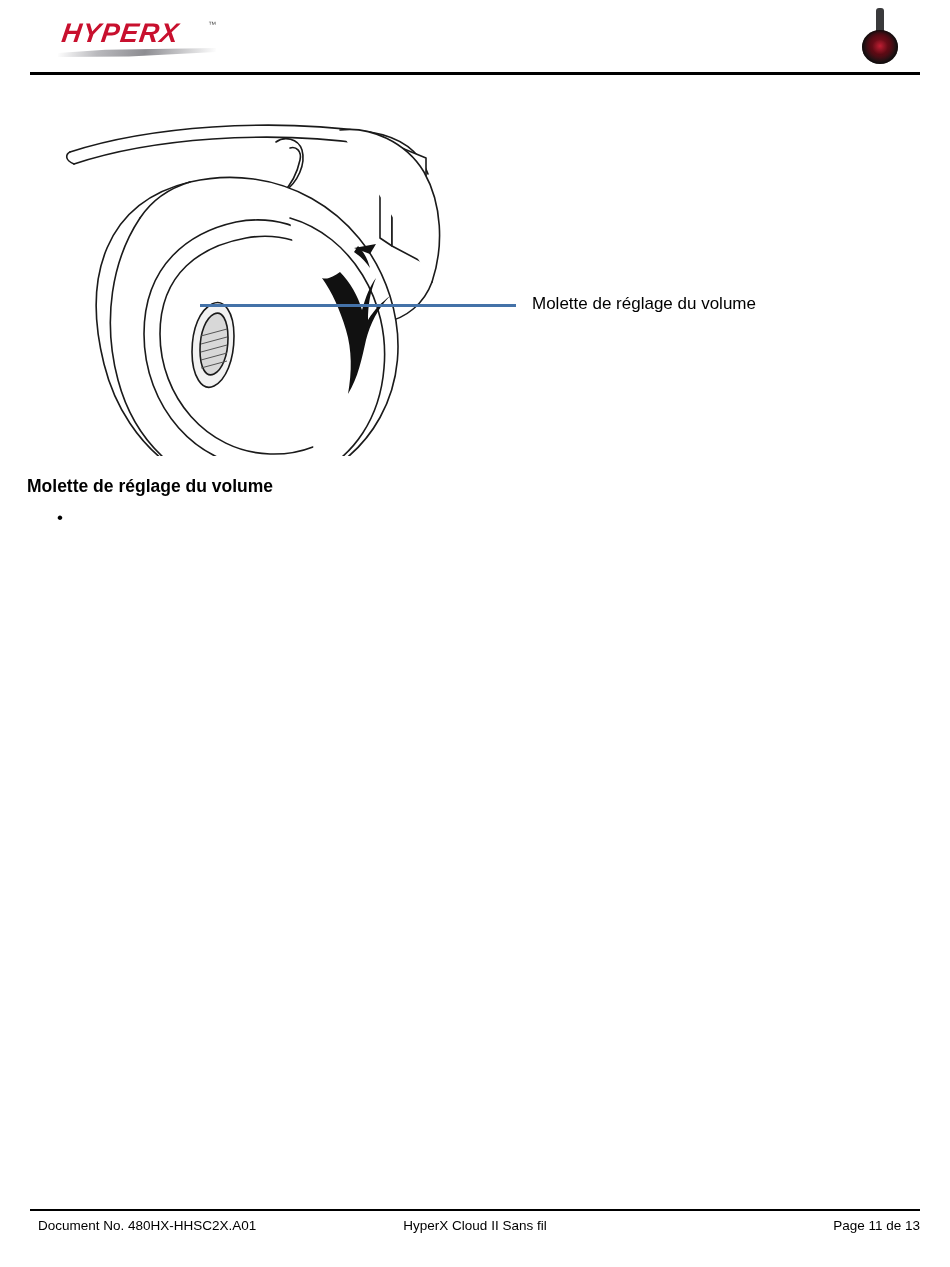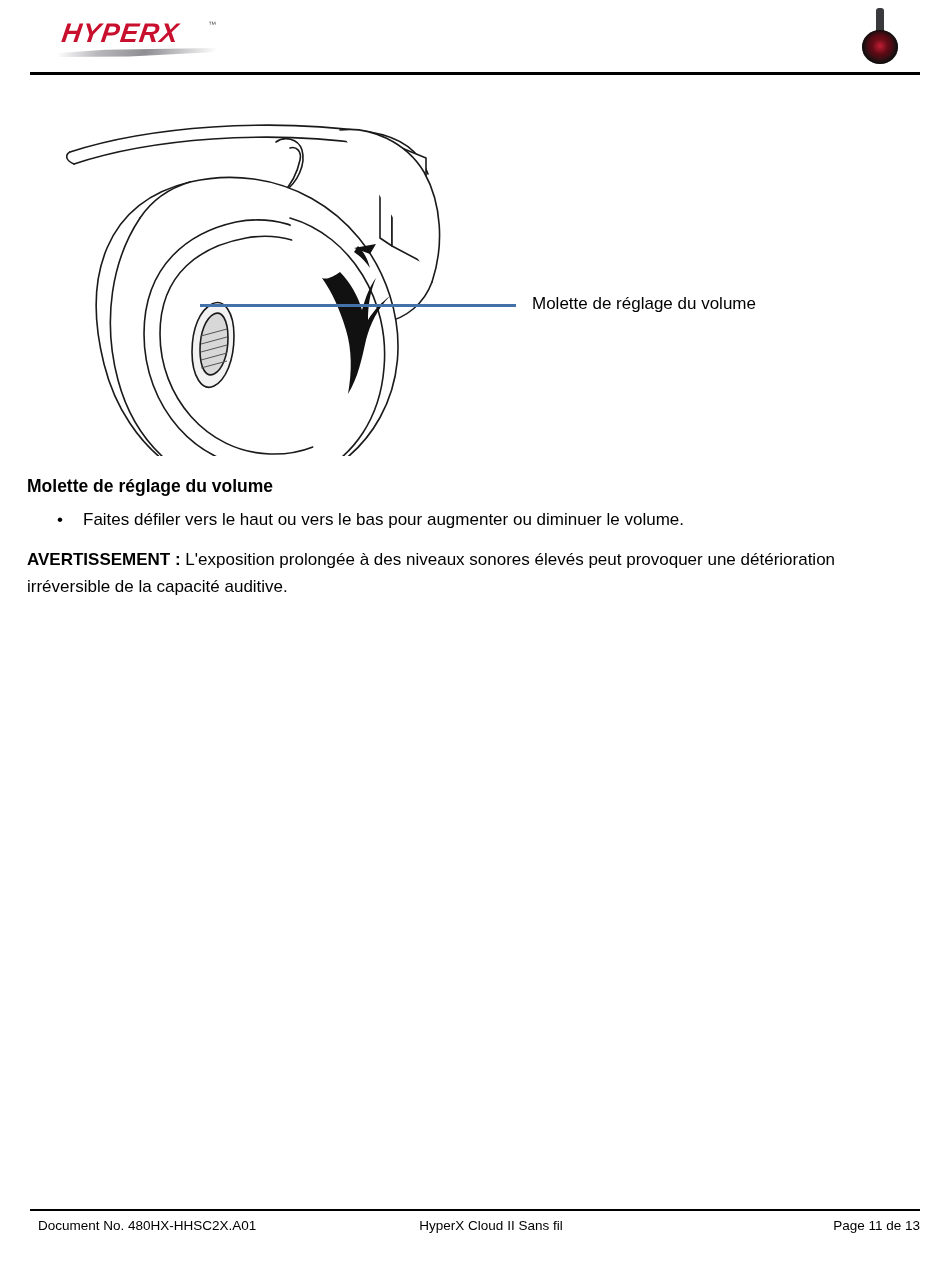--- a/index.html
+++ b/index.html
@@ -186,21 +186,21 @@
     left: 30px;
     top: 1218px;
     width: 890px;
     display: flex;
     justify-content: space-between;
     align-items: center;
     font-size: 13.5px;
   }
   .footer-center {
     position: absolute;
-    left: 16px;
+    left: 0;
     width: 890px;
     text-align: center;
     font-size: 13.5px;
     pointer-events: none;
   }
   .footer-left, .footer-right { position: relative; z-index: 2; margin-left: 8px; }
 </style>
 </head>
 <body>
 
@@ -271,26 +271,22 @@
 
 <div class="callout-line"></div>
 <div class="callout-label">Molette de réglage du volume</div>
 
 <div class="body-block">
 
   <h2 class="section-heading">Molette de réglage du volume</h2>
 
   <div class="bullet-row">
     <span class="bullet-dot">•</span>
-    <span class="bullet-text">Faites défiler vers le haut ou vers le bas pour augmenter ou diminuer le volume.</span>
   </div>
 
-  <p class="warning-para">
-    <span class="warning-label">AVERTISSEMENT :</span><span> L'exposition prolongée à des niveaux sonores élevés peut provoquer une détérioration irréversible de la capacité auditive.</span>
-  </p>
 </div>
 
 <div class="footer-rule"></div>
 <div class="page-footer">
   <div class="footer-center">HyperX Cloud II Sans fil</div>
   <div class="footer-left">Document No. 480HX-HHSC2X.A01</div>
   <div class="footer-right">Page 11 de 13</div>
 </div>
 
 </body></html>

